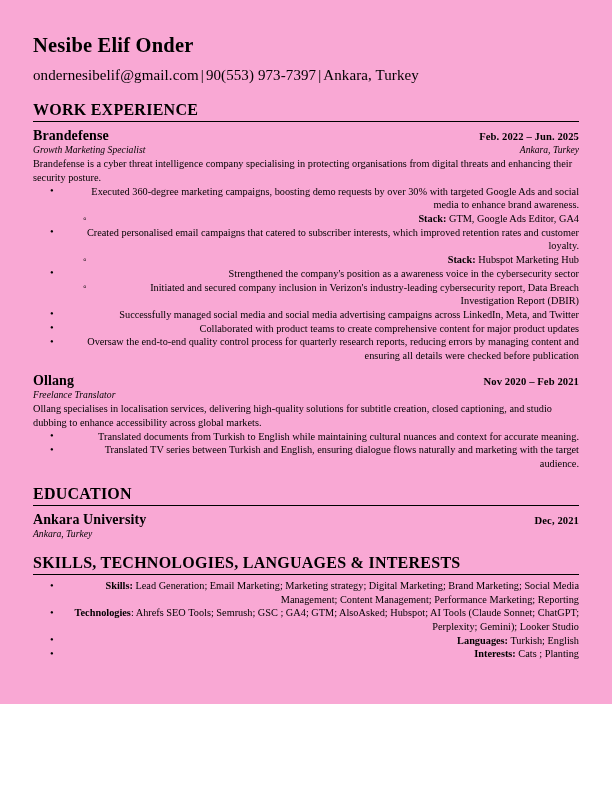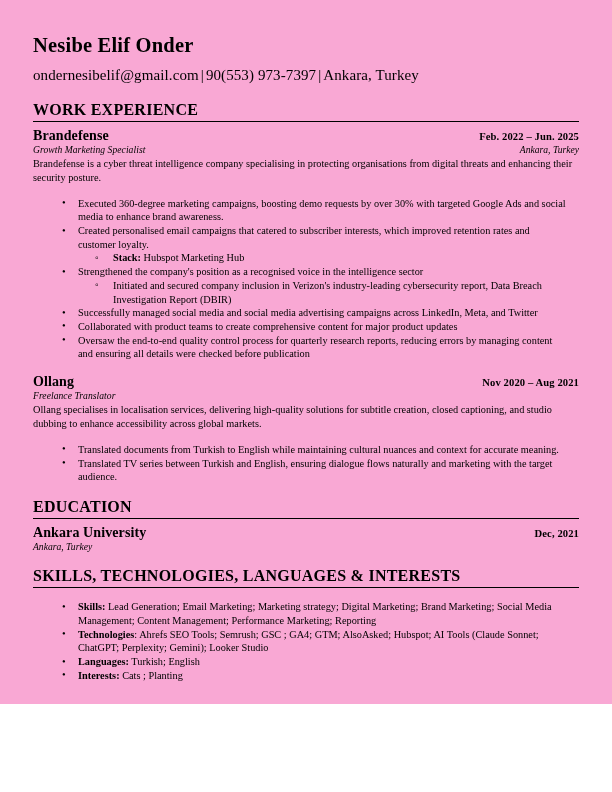--- a/index.html
+++ b/index.html
@@ -108,22 +108,23 @@
   .summary {
     font-size: 10.3px;
     line-height: 1.33;
     margin: 1px 0 0 0;
     text-align: left;
   }
 
   
   ul.bullets {
     list-style: none;
-    margin: 12px;
-    padding: 0;
+    margin: 0;
+    padding: 0;
+    text-align: right;
   }
   ul.bullets > li {
     position: relative;
     font-size: 10.3px;
     line-height: 1.33;
     padding-left: 22px;
     margin: 0 0 0 11px;
   }
   ul.bullets > li::before {
     content: "\2022";
@@ -185,49 +186,52 @@
       </div>
       <div class="entry-row sub-row">
         <span class="role">Growth Marketing Specialist</span>
         <span class="location">Ankara, Turkey</span>
       </div>
       <p class="summary">Brandefense is a cyber threat intelligence company specialising in protecting organisations from digital threats and enhancing their security posture.</p>
 
       <ul class="bullets">
         <li>
           <span>Executed 360-degree marketing campaigns, boosting demo requests by over 30% with targeted Google Ads and social media to enhance brand awareness.</span>
+          <ul class="subbullets">
+            <li><span class="lbl">Stack:</span><span> GTM, Google Ads Editor, GA4</span></li>
+          </ul>
         </li>
         <li>
           <span>Created personalised email campaigns that catered to subscriber interests, which improved retention rates and customer loyalty.</span>
           <ul class="subbullets">
             <li><span class="lbl">Stack:</span><span> Hubspot Marketing Hub</span></li>
           </ul>
         </li>
         <li>
-          <span>Strengthened the company's position as a recognised voice in the intelligence sector</span>
+          <span>Strengthened the company's position as a awareness voice in the cybersecurity sector</span>
           <ul class="subbullets">
             <li><span>Initiated and secured company inclusion in Verizon's industry-leading cybersecurity report, Data Breach Investigation Report (DBIR)</span></li>
           </ul>
         </li>
         <li>
           <span>Successfully managed social media and social media advertising campaigns across LinkedIn, Meta, and Twitter</span>
         </li>
         <li>
           <span>Collaborated with product teams to create comprehensive content for major product updates</span>
         </li>
         <li>
           <span>Oversaw the end-to-end quality control process for quarterly research reports, reducing errors by managing content and ensuring all details were checked before publication</span>
         </li>
       </ul>
     </div>
 
     <div class="entry">
       <div class="entry-row">
         <span class="org">Ollang</span>
-        <span class="dates">Nov 2020 – Aug 2021</span>
+        <span class="dates">Nov 2020 – Feb 2021</span>
       </div>
       <div class="entry-row sub-row">
         <span class="role">Freelance Translator</span>
         <span class="location"></span>
       </div>
       <p class="summary">Ollang specialises in localisation services, delivering high-quality solutions for subtitle creation, closed captioning, and studio dubbing to enhance accessibility across global markets.</p>
 
       <ul class="bullets">
         <li>
           <span>Translated documents from Turkish to English while maintaining cultural nuances and context for accurate meaning.</span>

